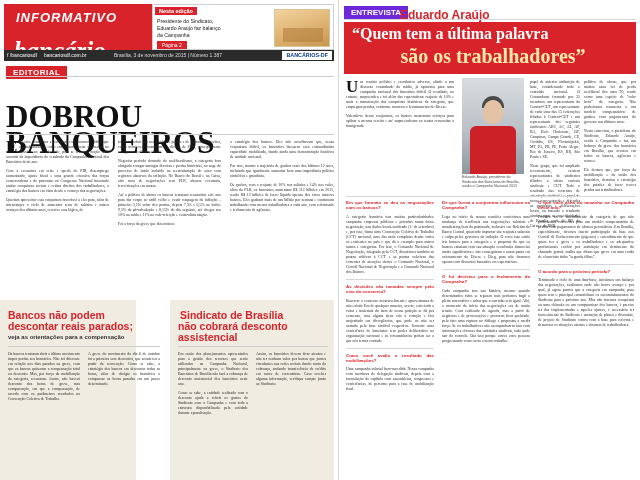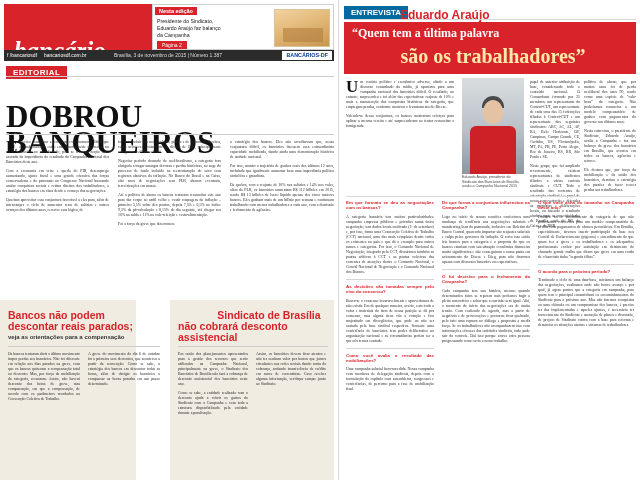--- a/index.html
+++ b/index.html
@@ -115,37 +115,37 @@
   }
   .botbox-sub {
     font-family:"Liberation Sans", sans-serif;
     font-size:6px; line-height:7.5px; color:#333; font-weight:bold;
   }
 
   
   .right-page { position:absolute; left:340px; top:0; width:300px; height:480px; background:#ffffff; }
   .entrev-tag {
     position:absolute; left:4px; top:6px;
-    background:#0369a1; color:#fff;
+    background:#6d28d9; color:#fff;
     font-family:"Liberation Sans", sans-serif;
     font-weight:bold; font-size:8px; padding:2px 7px;
   }
   .entrev-name {
     position:absolute; left:60px; top:8px;
     font-family:"Liberation Sans", sans-serif;
     font-weight:bold; font-size:12px; color:#d8232a;
   }
   .quote-block {
     position:absolute; left:4px; top:22px; width:292px; height:52px;
     background:#d8232a; color:#fff;
   }
   .quote1 {
     position:absolute; left:8px; top:2px; width:282px;
     font-family:"Liberation Serif", serif; font-weight:bold;
-    font-size:12px; line-height:19px; color:#ffffff;
+    font-size:16px; line-height:19px; color:#ffffff;
   }
   .quote2 {
     position:absolute; left:8px; top:23px; width:282px;
     font-family:"Liberation Serif", serif; font-weight:bold;
     font-size:20px; line-height:23px; color:#ffe9a8;text-align:center;
   }
   .photo {
     position:absolute; left:122px; top:78px; width:62px; height:96px;
     background:linear-gradient(180deg,#d9dde0 0%, #b9c0c6 55%, #8e979e 100%);
     overflow:hidden;
@@ -176,20 +176,21 @@
   .vrule { position:absolute; width:1px; background:#d9d9d9; }
   .hrule { position:absolute; height:1px; background:#d9d9d9; }
 </style>
 </head>
 <body>
 
 <div class="page">
 
   <div class="masthead">
     <div class="mast-red">
+      <div class="mast-informativo">INFORMATIVO</div>
       <div class="mast-bancario">bancário</div>
     </div>
     <div class="mast-box">
       <div class="mast-box-label">Nesta edição</div>
       <div class="mast-box-lines" style="white-space:pre-line">Presidente do Sindicato,
 Eduardo Araújo faz balanço
 da Campanha</div>
       <div class="mast-box-pag">Página 2</div>
       <div class="mast-box-art"></div>
     </div>
@@ -232,21 +233,21 @@
     <div class="rule-thin" style="left:8px; top:46px; width:152px;"></div>
     <div class="col" style="left:8px; top:52px; width:72px;">
       <p>Os bancos tentaram abrir o último movimento impor perdas aos bancários. Não foi diferente em relação aos dias parados na greve, com que os bancos quiseram a compensação total ou desconto. Mas, por força da mobilização da categoria, recuaram. Assim, não haverá desconto dos horas de greve, mas compensação, em que a compensação, de acordo com os parâmetros acordados na Convenção Coletiva de Trabalho.</p>
     </div>
     <div class="col" style="left:88px; top:52px; width:72px;">
       <p>A greve do movimento do dia 6 de outubro foi a primeira sem descontos, que aconteceu a partir da convenção. Como se sabe, a estratégia dos bancos era descontar todas as horas, além de obrigar os bancários a compensar as horas paradas em um prazo determinado.</p>
     </div>
   </div>
 
   <div class="botbox" style="left:170px; top:300px; width:164px; height:180px;">
-    <div class="botbox-title" style="position:absolute; left:24px; top:10px; width:150px;text-align:center;">Sindicato de Brasília</div>
+    <div class="botbox-title" style="position:absolute; left:10px; top:10px; width:150px;">Sindicato de Brasília</div>
     <div class="botbox-title" style="position:absolute; left:8px; top:32px; width:150px;">assistencial</div>
     <div class="botbox-title" style="position:absolute; left:8px; top:21px; width:150px;">não cobrará desconto</div>
     <div class="rule-thin" style="left:8px; top:46px; width:150px;"></div>
     <div class="col" style="left:8px; top:52px; width:70px;">
       <p>Em razão dos planejamentos apresentados para a gestão dos recursos que serão utilizados na Campanha Nacional, principalmente na greve, o Sindicato dos Bancários de Brasília não fará a cobrança de desconto assistencial dos bancários neste ano.</p>
       <p>Como se sabe, a entidade realizada com o desconto ajuda a cobrir os gastos do Sindicato com a Campanha e com toda a estrutura disponibilizada pela entidade durante a paralisação.</p>
     </div>
     <div class="col" style="left:86px; top:52px; width:70px;">
       <p>Assim, os bancários devem ficar atentos e não ter nenhum valor por bastos que juntos circulantes nas redes sociais dando conta da cobrança, andando transferência de crédito em nome de correntistas. Caso receber alguma informação, verifique sempre junto ao Sindicato.</p>
     </div>

